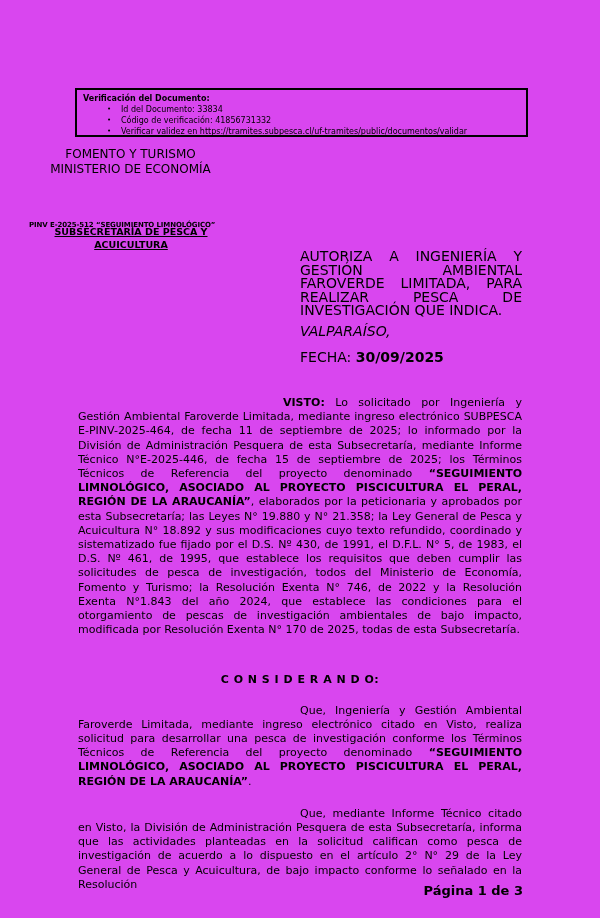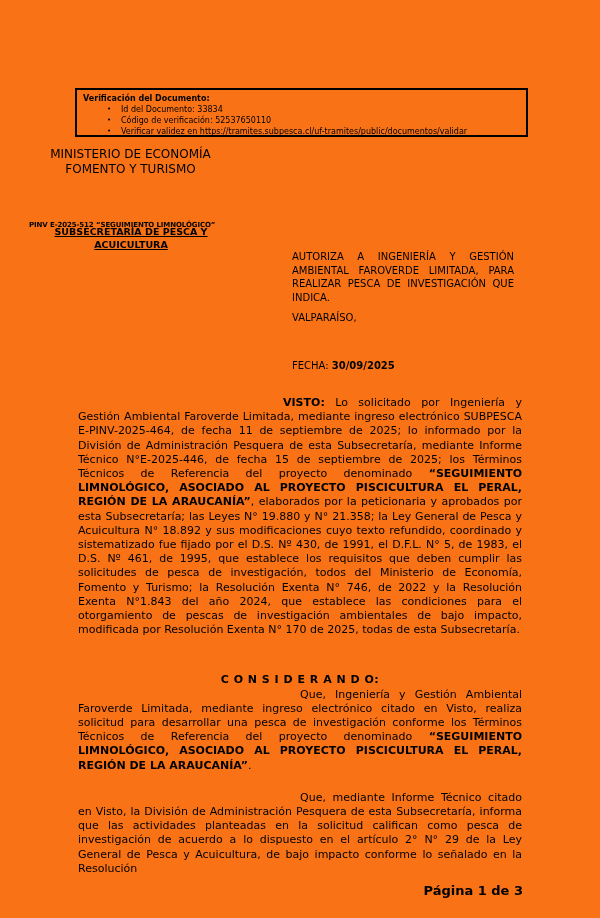--- a/index.html
+++ b/index.html
@@ -1,21 +1,21 @@
 <!DOCTYPE html>
 <html><head>
 <meta charset="utf-8">
 <style>
   * { margin:0; padding:0; box-sizing:border-box; }
   html,body { background:#e8e8e8; }
   .page {
     position:relative;
     width:600px; height:918px;
     margin:0 auto;
-    background:#f97316;
+    background:#d946ef;
     font-family:"DejaVu Sans", sans-serif;
     color:#000;
     overflow:hidden;
   }
 
   
   .verif-box {
     position:absolute; left:75px; top:88px;
     width:453px; height:49px;
     border:2px solid #000;
@@ -38,39 +38,39 @@
     text-align:center; font-size:9.5px; line-height:12.5px;
     font-weight:bold; text-decoration:underline;margin-top:36px;
   }
   .project-ref {
     position:absolute; left:29px; top:221px;
     font-size:7px; font-weight:bold; letter-spacing:-0.1px;
   }
 
   
   .title-block {
-    position:absolute; left:292px; top:250px; width:222px;
-    font-size:10px; line-height:13.6px;
+    position:absolute; left:300px; top:250px; width:222px;
+    font-size:14px; line-height:13.6px;
   }
   .subject { text-align:justify; margin-bottom:7px; }
-  .city { margin-bottom:34px; }
+  .city { margin-bottom:12px;font-style:italic; }
   .res-line { margin-bottom:12px; }
   .bold { font-weight:bold; }
 
   
   .body-text {
     position:absolute; left:78px; top:396px; width:444px;
     font-size:11px; line-height:14.2px;
     text-align:justify;
   }
   .para { margin:0; }
   .p-visto { text-indent:205px; margin-bottom:36px; }
   .heading-considerando {
     text-align:center; font-weight:bold;
-    letter-spacing:0.5px; 
+    letter-spacing:0.5px; margin-bottom:16px;
   }
   .p-que1 { text-indent:222px; margin-bottom:18px; }
   .p-que2 { text-indent:222px; }
 
   
   .page-footer {
     position:absolute; top:883px; right:77px;
     font-size:13px; font-weight:bold;
   }
 </style>
@@ -81,32 +81,32 @@
 
   <div class="verif-box">
     <div class="verif-title">Verificación del Documento:</div>
     <ul class="verif-list">
       <li class="verif-item">
         <span class="verif-bullet">•</span>
         <span>Id del Documento: 33834</span>
       </li>
       <li class="verif-item">
         <span class="verif-bullet">•</span>
-        <span>Código de verificación: 52537650110</span>
+        <span>Código de verificación: 41856731332</span>
       </li>
       <li class="verif-item">
         <span class="verif-bullet">•</span>
         <span>Verificar validez en https://tramites.subpesca.cl/uf-tramites/public/documentos/validar</span>
       </li>
     </ul>
   </div>
 
   <div class="ministry">
+    <div>FOMENTO Y TURISMO</div>
     <div>MINISTERIO DE ECONOMÍA</div>
-    <div>FOMENTO Y TURISMO</div>
   </div>
   <div class="subsecretaria">SUBSECRETARÍA DE PESCA Y ACUICULTURA</div>
   <div class="project-ref">PINV E-2025-512 “SEGUIMIENTO LIMNOLÓGICO”</div>
 
   <div class="title-block">
     <p class="subject">AUTORIZA A INGENIERÍA Y GESTIÓN AMBIENTAL FAROVERDE LIMITADA, PARA REALIZAR PESCA DE INVESTIGACIÓN QUE INDICA.</p>
     <p class="city">VALPARAÍSO,</p>
     <p class="res-line"><span>FECHA: </span><span class="bold">30/09/2025</span></p>
   </div>
 

